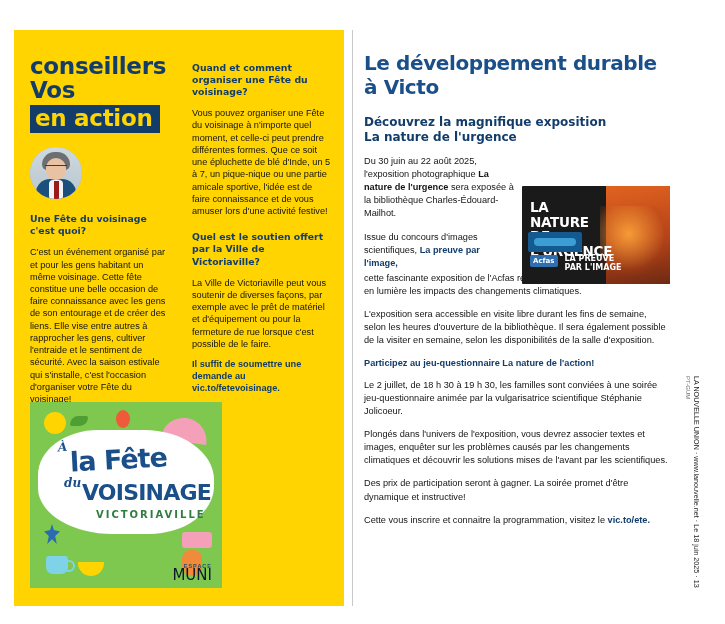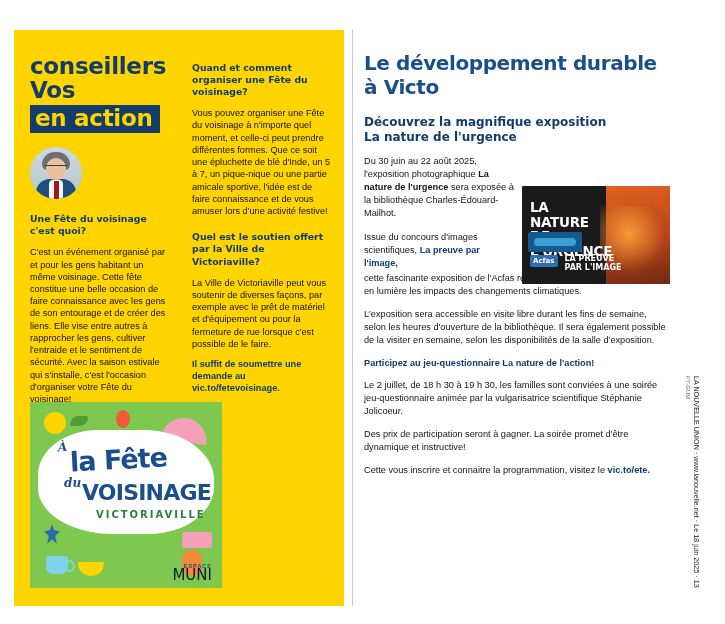--- a/index.html
+++ b/index.html
@@ -459,20 +459,21 @@
       <span>Issue du concours d'images scientifiques, </span><span class="blue">La preuve par l'image,</span>
     </div>
     <div class="art-p" style="margin-top:2px"> cette fascinante exposition de l'Acfas regroupe 15 photographies mettant en lumière les impacts des changements climatiques.</div>
 
     <div class="art-p">L'exposition sera accessible en visite libre durant les fins de semaine, selon les heures d'ouverture de la bibliothèque. Il sera également possible de la visiter en semaine, selon les disponibilités de la salle d'exposition.</div>
 
     <div class="art-p">
       <span class="blue">Participez au jeu-questionnaire La nature de l'action!</span>
     </div>
     <div class="art-p tight">Le 2 juillet, de 18 h 30 à 19 h 30, les familles sont conviées à une soirée jeu-questionnaire animée par la vulgarisatrice scientifique Stéphanie Jolicoeur.</div>
+    <div class="art-p">Plongés dans l'univers de l'exposition, vous devrez associer textes et images, enquêter sur les problèmes causés par les changements climatiques et découvrir les solutions mises de l'avant par les scientifiques.</div>
     <div class="art-p">Des prix de participation seront à gagner. La soirée promet d'être dynamique et instructive!</div>
     <div class="art-p">
       <span>Cette vous inscrire et connaitre la programmation, visitez le </span><span class="blue">vic.to/ete.</span>
     </div>
 
     <div class="cover">
       <div class="photo"></div>
       <div class="ct">
         <div>LA NATURE</div>
         <div>DE</div>

